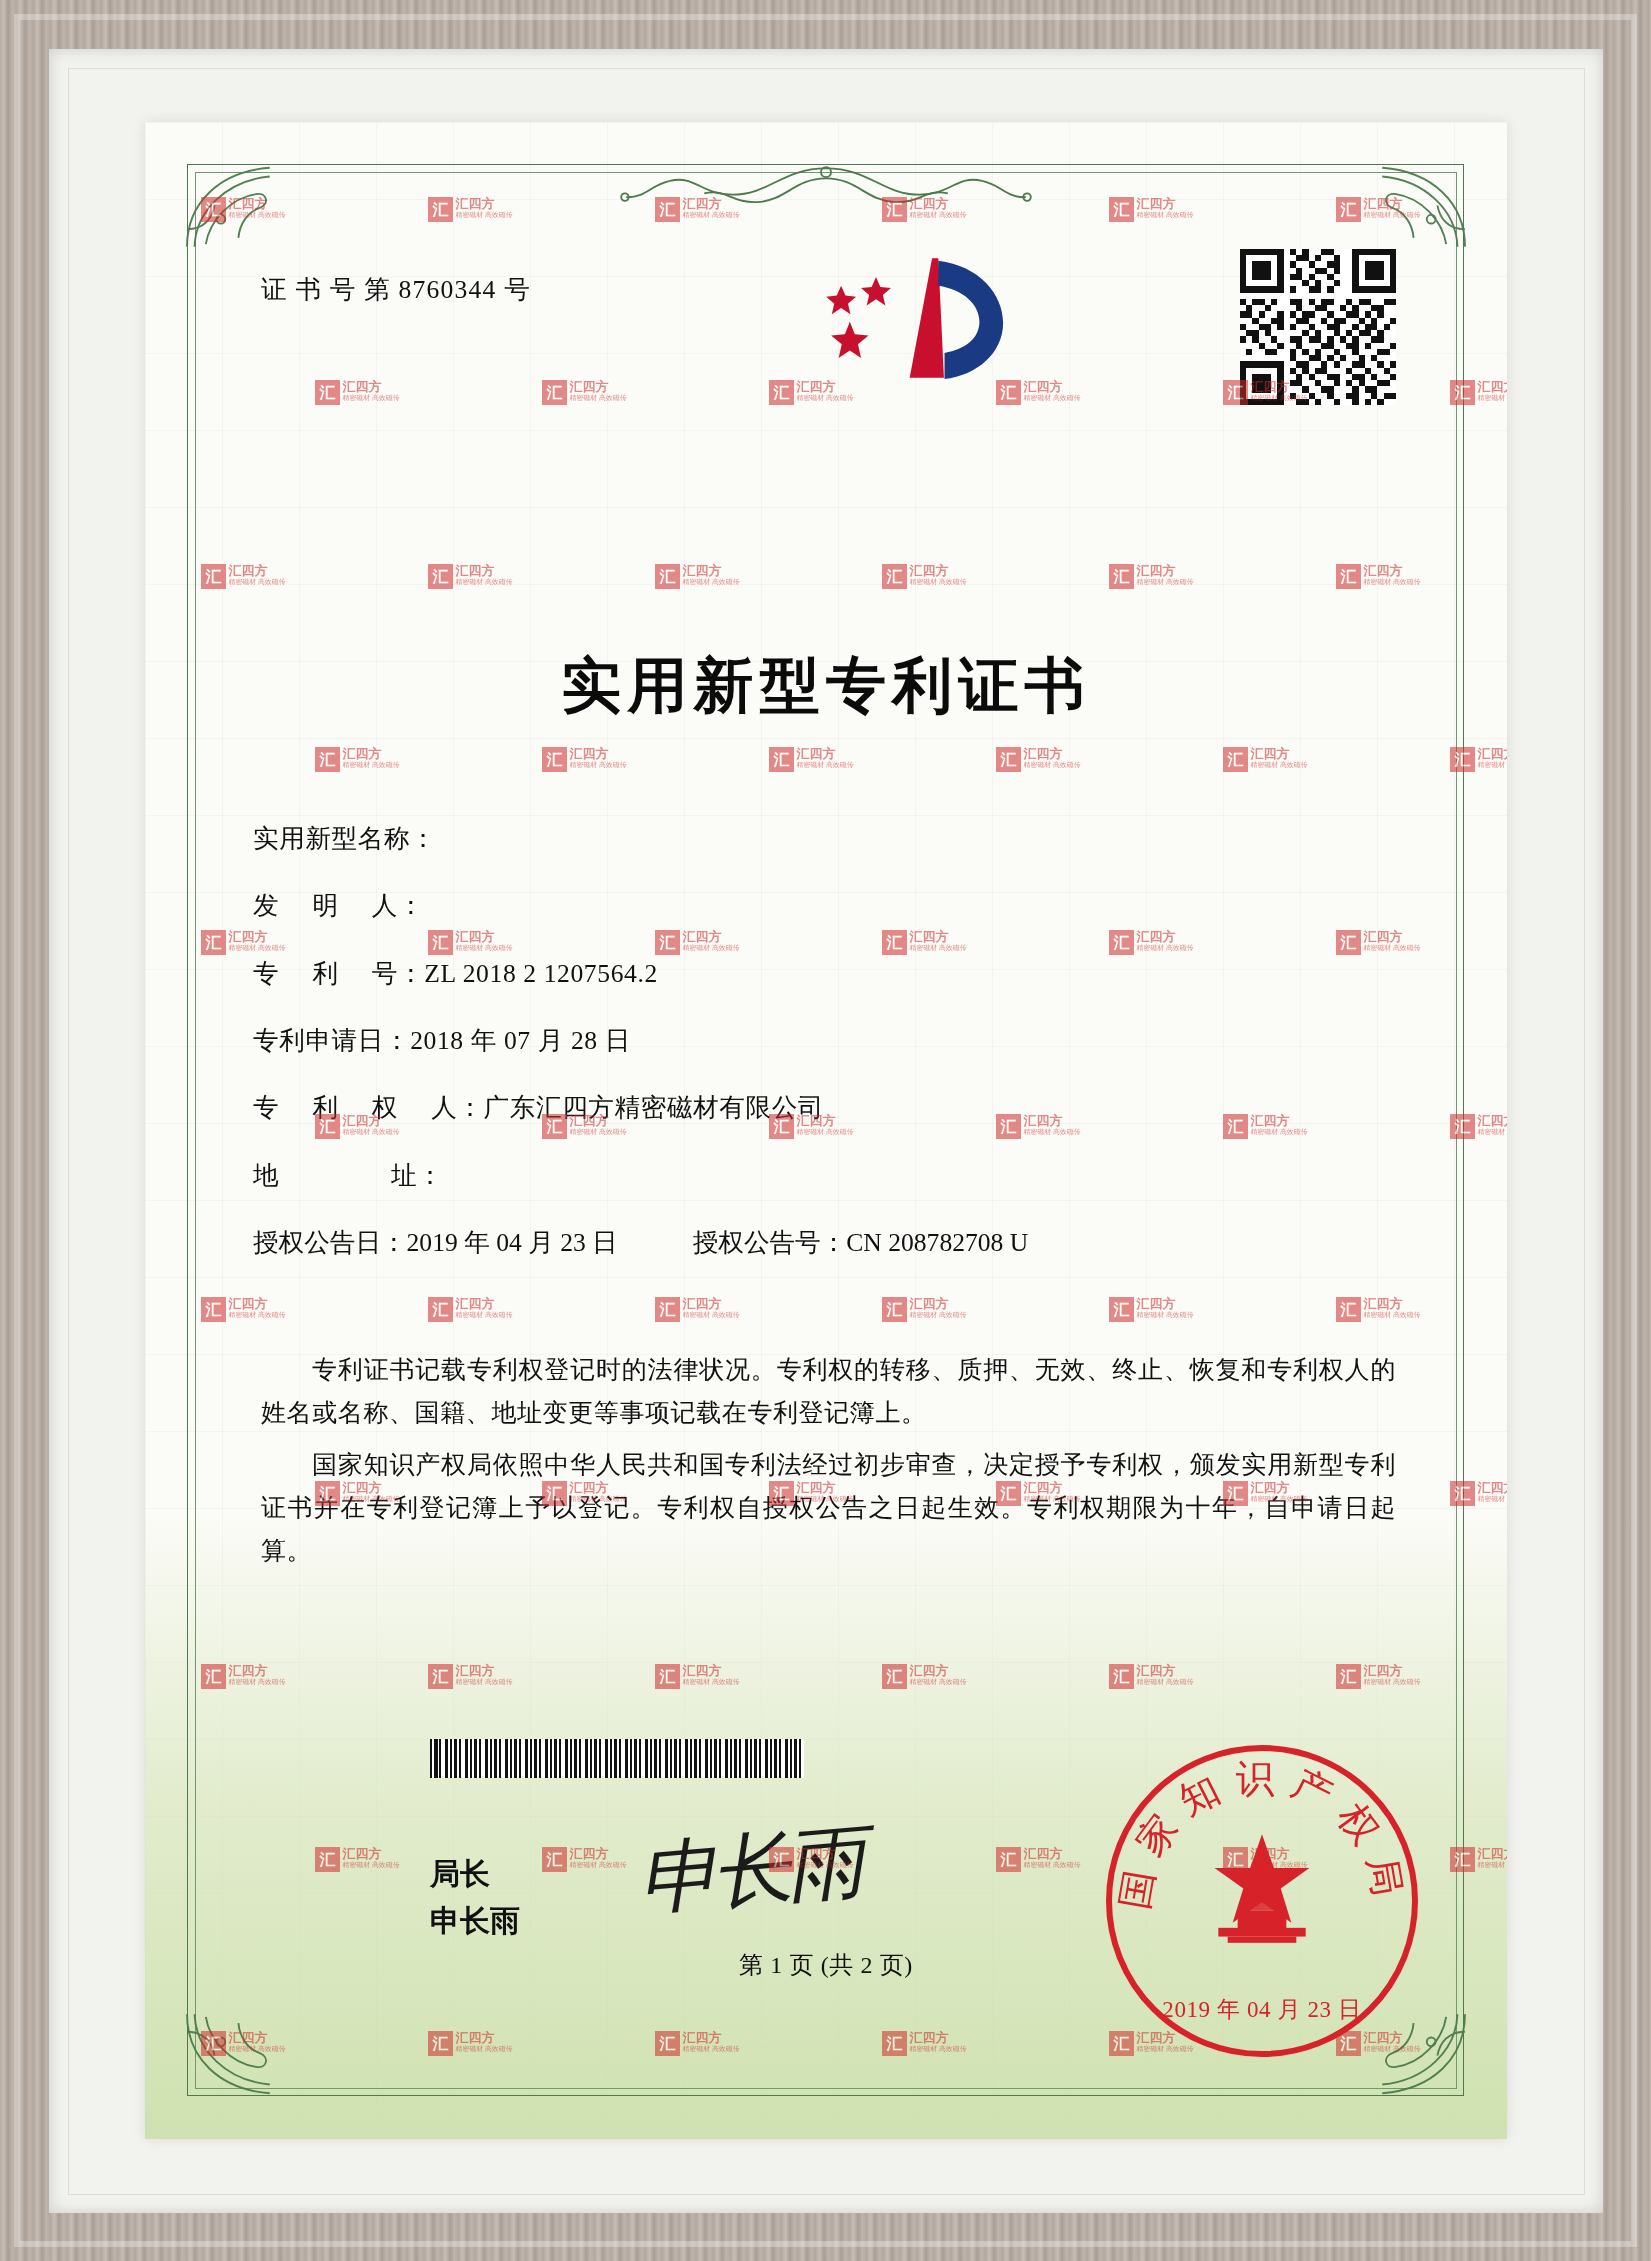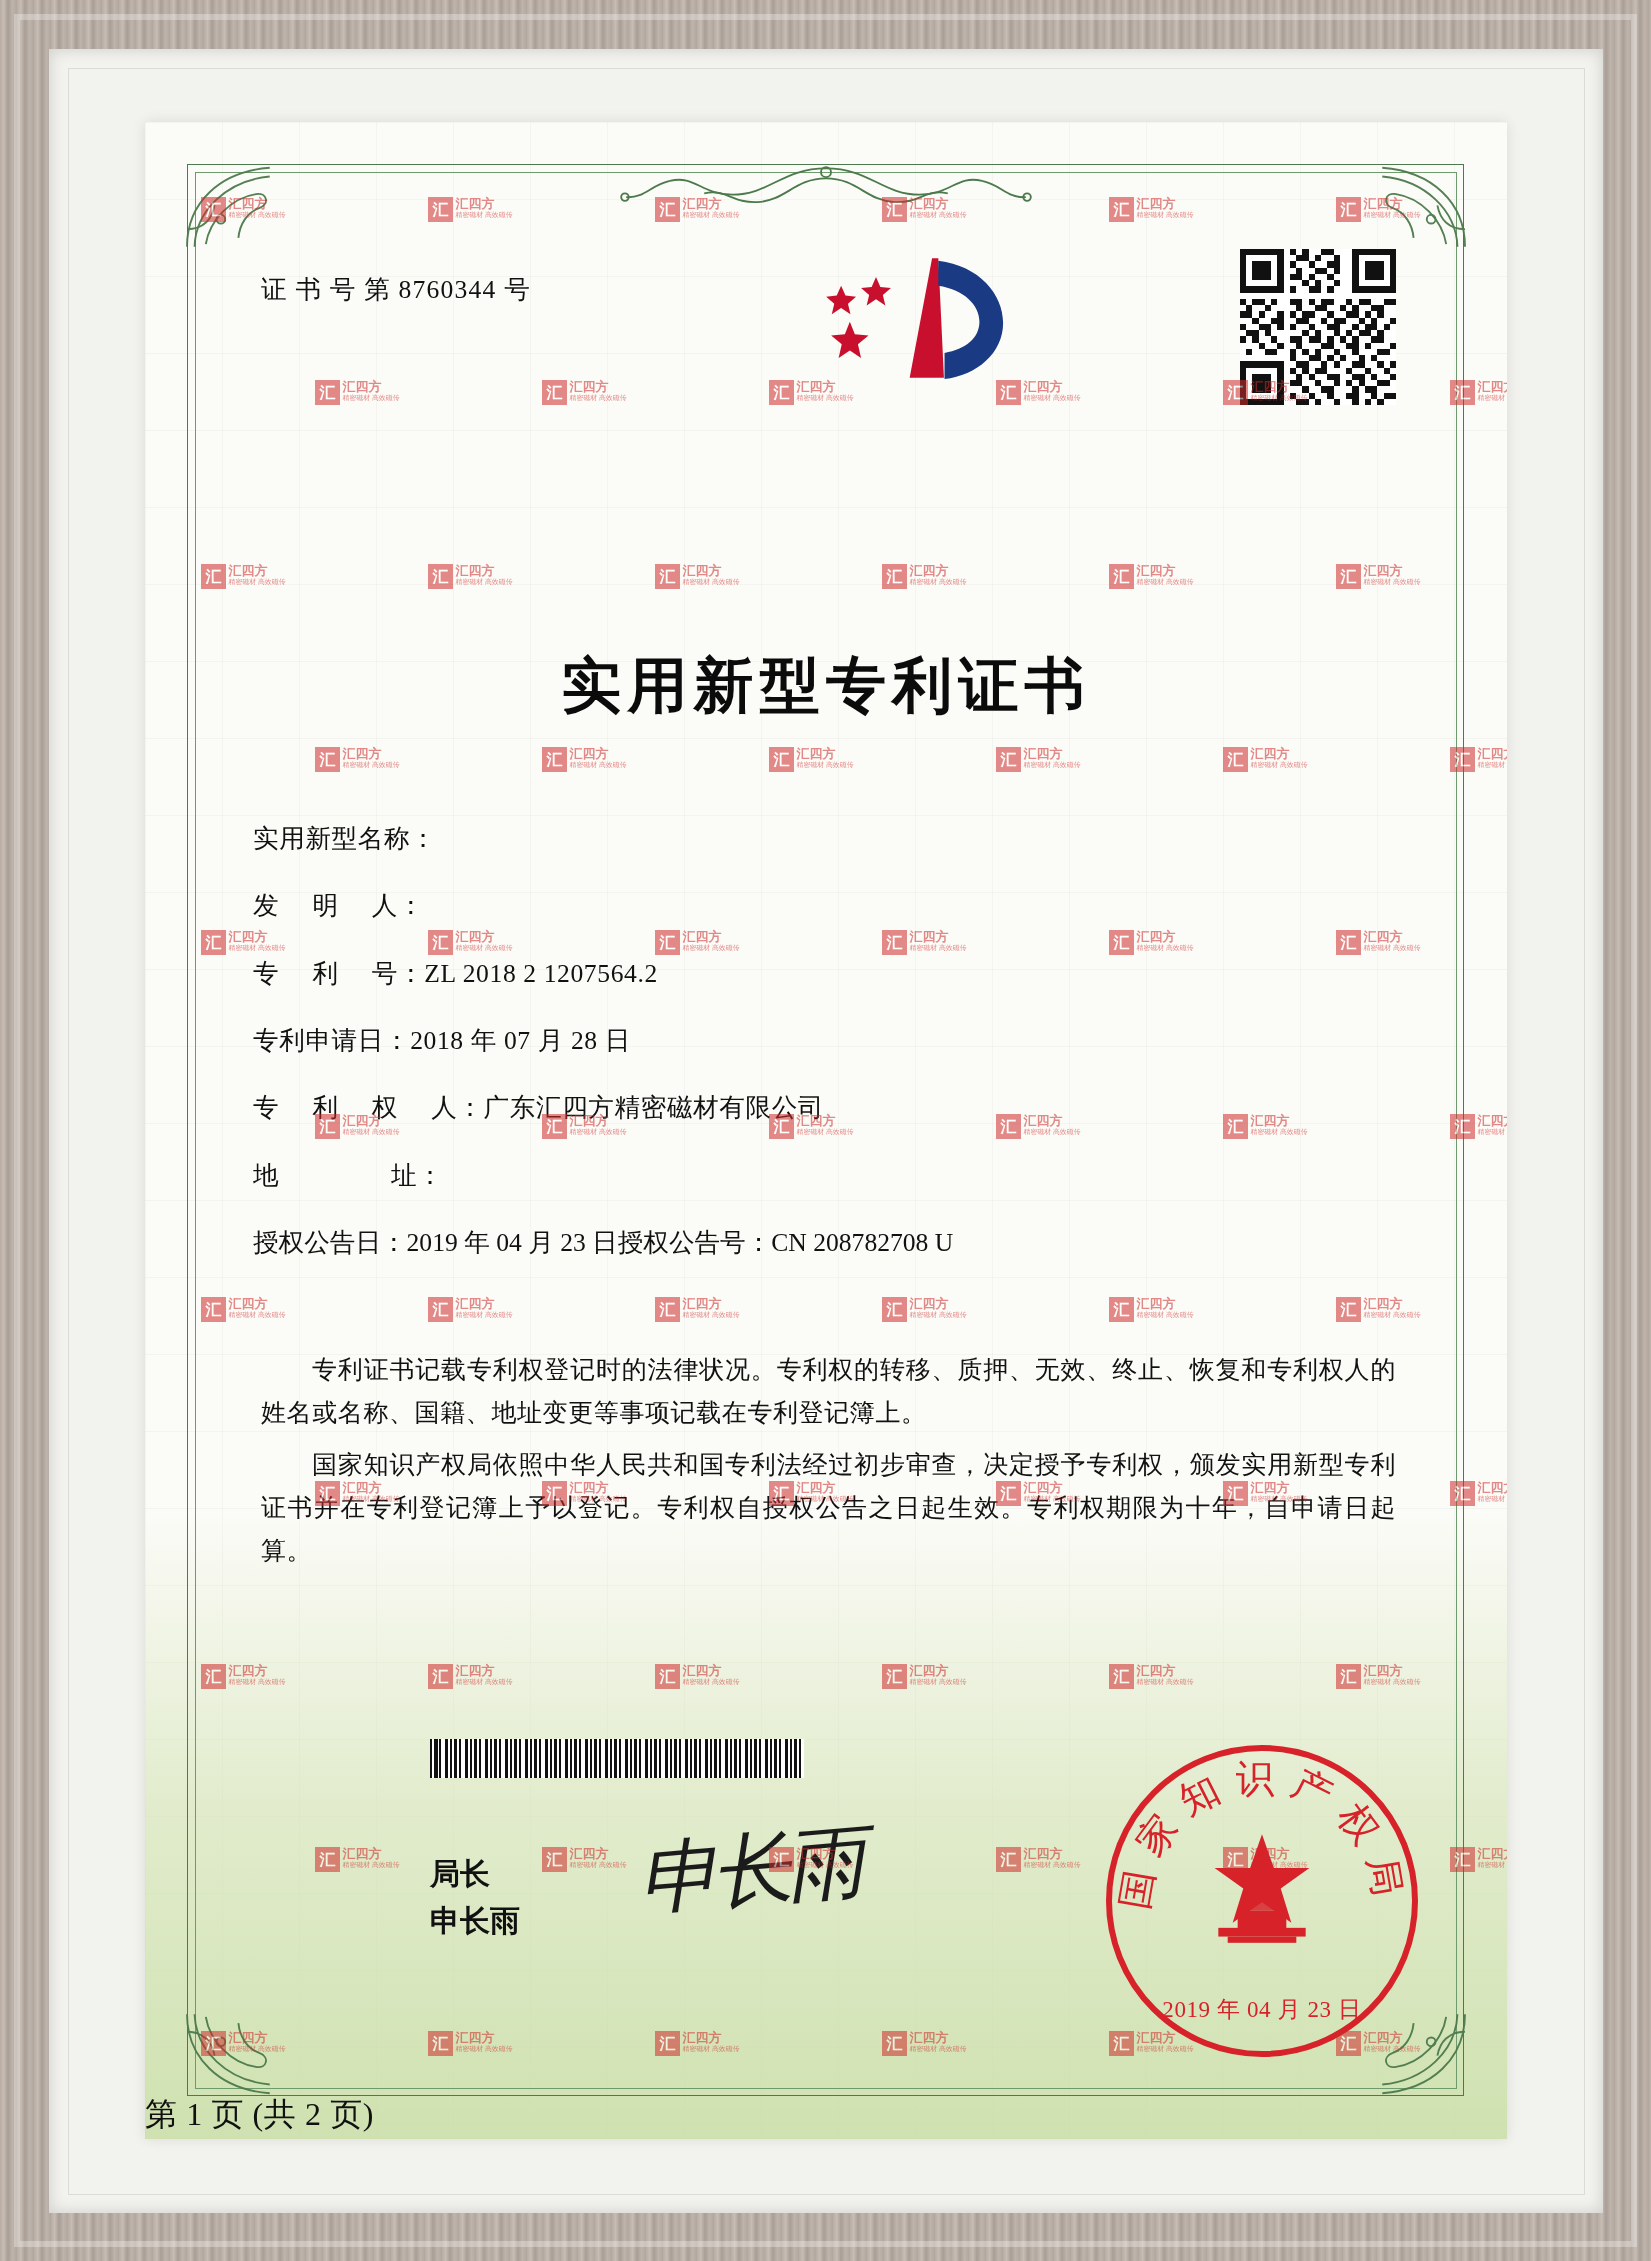--- a/index.html
+++ b/index.html
@@ -166,21 +166,21 @@
   }
   .field-value .indent2 { display: block; }
 
   .row-two {
     display: flex;
     align-items: flex-start;
     font-size: 25.6px;
     color: #111;
     margin-bottom: 31px;
   }
-  .row-two .part-b { }
+  .row-two .part-b { margin-left: 75px; }
 
   
   .paragraphs {
     position: absolute;
     left: 116px; right: 111px; top: 1226px;
     font-size: 25px;
     color: #111;
     line-height: 1.72;
     text-align: justify;
     letter-spacing: 0.6px;
@@ -246,22 +246,23 @@
     left: 50%; bottom: 32px;
     transform: translateX(-50%);
     color: #d7222a;
     font-size: 23px;
     white-space: nowrap;
     letter-spacing: 0.6px;
   }
 
   .page-no {
     position: absolute;
-    left: 0; right: 0; top: 1971px;
-    font-size: 32px;
+    left: 0; right: 0; top: 1827px;
+    text-align: center;
+    font-size: 24px;
     color: #111;
     letter-spacing: 0.6px;
   }
 
   
   .watermarks {
     position: absolute; inset: 0;
     pointer-events: none;
     z-index: 5;
   }

